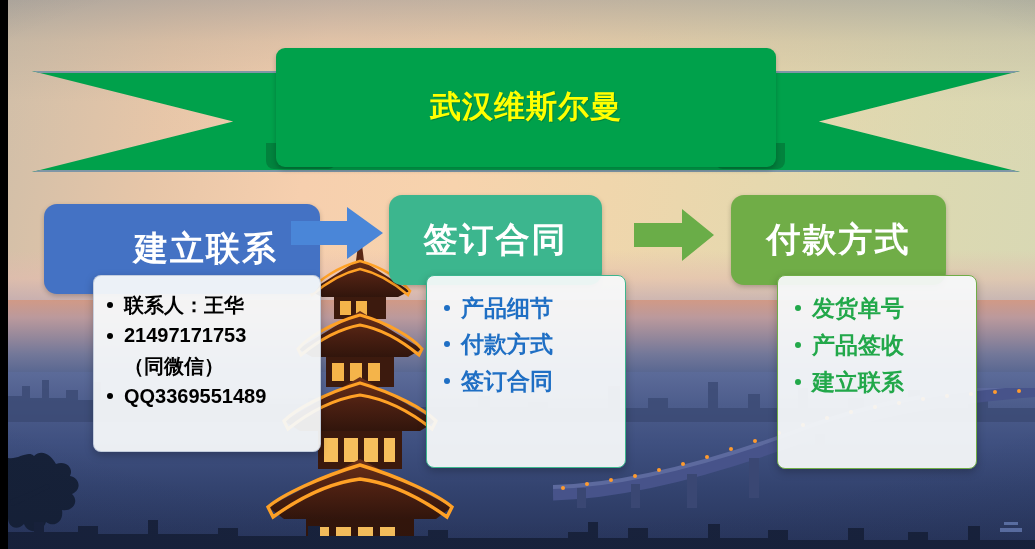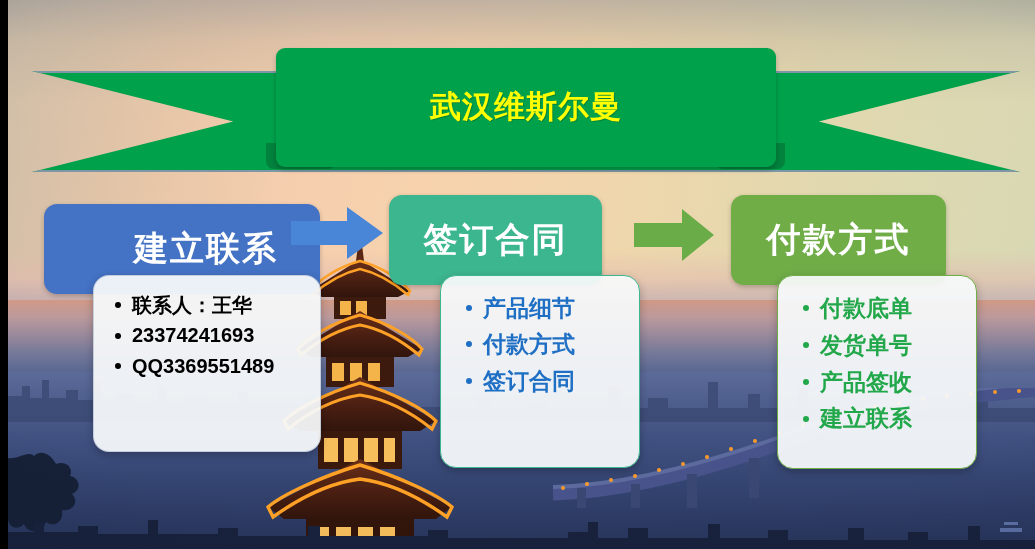--- a/index.html
+++ b/index.html
@@ -178,27 +178,27 @@
     letter-spacing: 2px;
     white-space: nowrap;
   }
   #head1 { left: 36px;  top: 204px; width: 228px; height: 90px; background: #4472c4; padding-left: 48px; }
   #head2 { left: 381px; top: 195px; width: 213px; height: 90px; background: #3cb68e; }
   #head3 { left: 723px; top: 195px; width: 215px; height: 90px; background: #70ad47; }
 
   .card-body {
     position: absolute;
     background: rgba(247,249,250,0.94);
-    border-radius: 16px;
+    border-radius: 8px;
     box-shadow: 0 3px 9px rgba(0,0,0,0.25);
     box-sizing: border-box;
-    padding: 14px 16px 12px 16px;
+    padding: 14px 16px 12px 8px;
   }
   #body1 { left: 85px;  top: 275px; width: 228px; height: 177px; border: 1px solid rgba(160,175,200,0.55); }
-  #body2 { left: 432px; top: 275px; width: 200px; height: 193px; border: 1.5px solid #3cb68e; }
+  #body2 { left: 418px; top: 275px; width: 200px; height: 193px; border: 1.5px solid #3cb68e; }
   #body3 { left: 769px; top: 275px; width: 200px; height: 194px; border: 1.5px solid #70ad47; }
 
   .blist { list-style: none; margin: 0; padding: 0; }
   .blist li {
     position: relative;
     padding-left: 22px;
     font-weight: bold;
     white-space: nowrap;
   }
   .blist li.bullet::before {
@@ -363,21 +363,22 @@
   <div class="ribbon-center">
     <div class="ribbon-line">武汉维斯尔曼</div>
   </div>
 
   <div class="card-head" id="head1">
     <span>建立联系</span>
   </div>
   <div class="card-body" id="body1">
     <ul class="blist" id="list1">
       <li class="bullet">联系人：王华</li>
-      <li class="bullet">23374241693</li>
+      <li class="bullet">21497171753</li>
+      <li class="nb indent">（同微信）</li>
       <li class="bullet">QQ3369551489</li>
     </ul>
   </div>
 
   <svg class="arrow" id="arrow1" viewBox="0 0 92 52" preserveAspectRatio="none">
     <path d="M0,14 L56,14 L56,0 L92,26 L56,52 L56,38 L0,38 Z" fill="#4a86d8"></path>
   </svg>
 
   <div class="card-head" id="head2">
     <span>签订合同</span>
@@ -392,20 +393,19 @@
 
   <svg class="arrow" id="arrow2" viewBox="0 0 80 52" preserveAspectRatio="none">
     <path d="M0,14 L48,14 L48,0 L80,26 L48,52 L48,38 L0,38 Z" fill="#6aad48"></path>
   </svg>
 
   <div class="card-head" id="head3">
     <span>付款方式</span>
   </div>
   <div class="card-body" id="body3">
     <ul class="blist" id="list3">
-      <li class="bullet">付款底单</li>
       <li class="bullet">发货单号</li>
       <li class="bullet">产品签收</li>
       <li class="bullet">建立联系</li>
     </ul>
   </div>
 
 </div>
 
 </body></html>

